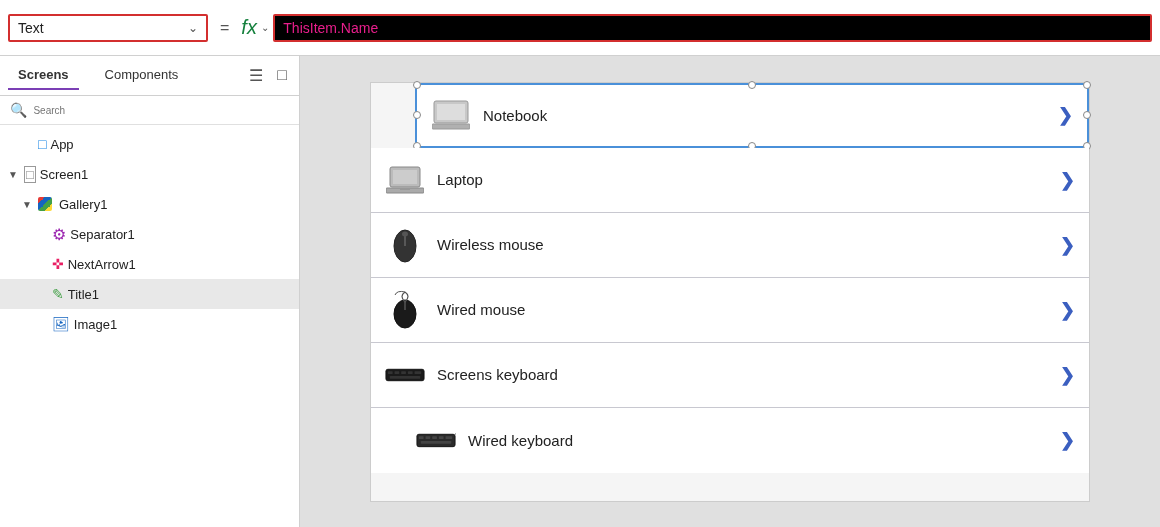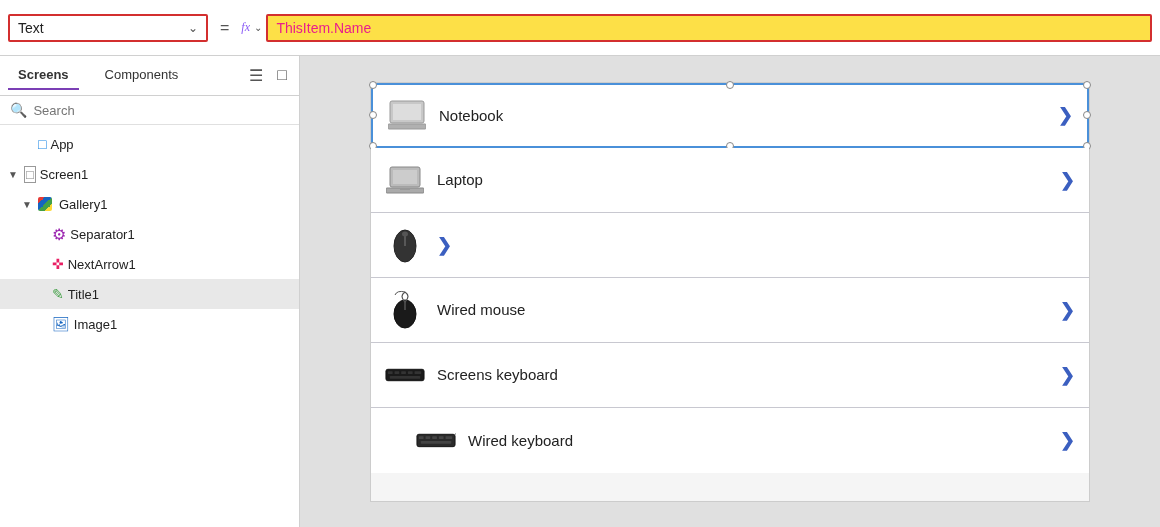--- a/index.html
+++ b/index.html
@@ -47,21 +47,21 @@
       flex: 1;
       gap: 4px;
     }
     .formula-input {
       border: 2px solid #d32f2f;
       border-radius: 2px;
       padding: 4px 8px;
       font-size: 14px;
       color: #e91e8c;
       flex: 1;
-      background: #fde047;
+      background: #000000;
     }
 
     
     .main-area {
       display: flex;
       flex: 1;
       overflow: hidden;
     }
 
     
@@ -107,21 +107,21 @@
       display: flex;
       align-items: center;
       padding: 6px 10px;
       border-bottom: 1px solid #e0e0e0;
       gap: 6px;
     }
     .search-icon { color: #888; font-size: 14px; }
     .search-input {
       border: none;
       outline: none;
-      font-size: 13px;
+      font-size: 10px;
       color: #0f766e;
       flex: 1;
       background: transparent;
     }
 
     
     .tree-area {
       flex: 1;
       overflow-y: auto;
       padding: 4px 0;
@@ -166,20 +166,21 @@
       border-bottom: 1px solid #c8c8d0;
       padding: 8px 14px;
       gap: 12px;
       min-height: 65px;
       position: relative;
       background: #fff;
     }
     .gallery-item.selected {
       background: #fff;
       outline: 1px solid #3b82f6;
+      margin-left: 44px;
     }
     .gallery-item:last-child {
       border-bottom: none;
     }
     .item-image {
       width: 40px;
       height: 36px;
       display: flex;
       align-items: center;
       justify-content: center;
@@ -215,23 +216,23 @@
     .handle.tr { top: -4px; right: -4px; }
     .handle.ml { top: calc(50% - 4px); left: -4px; }
     .handle.mr { top: calc(50% - 4px); right: -4px; }
     .handle.bl { bottom: -4px; left: -4px; }
     .handle.bm { bottom: -4px; left: calc(50% - 4px); }
     .handle.br { bottom: -4px; right: -4px; }
 
     
     .fx-label {
       font-style: italic;
-      font-family: Liberation Serif, serif;
-      font-size: 12px;
-      color: #8b5cf6;
+      font-family: Liberation Sans, sans-serif;
+      font-size: 20px;
+      color: #15803d;
     }
     .formula-chevron {
       font-size: 10px;
       color: #555;
     }
   </style>
 </head>
 <body>
 
 <div class="top-bar">
@@ -350,20 +351,21 @@
       </div>
 
       <div class="gallery-item">
         <div class="item-image">
           <svg width="28" height="38" viewBox="0 0 28 38">
             <ellipse cx="14" cy="20" rx="11" ry="16" fill="#333" stroke="#222" stroke-width="1"></ellipse>
             <line x1="14" y1="8" x2="14" y2="20" stroke="#666" stroke-width="1.5"></line>
             <ellipse cx="14" cy="8" rx="3" ry="2.5" fill="#555"></ellipse>
           </svg>
         </div>
+        <span class="item-label">Wireless mouse</span>
         <span class="item-arrow">❯</span>
       </div>
 
       <div class="gallery-item">
         <div class="item-image">
           <svg width="28" height="40" viewBox="0 0 28 40">
             <ellipse cx="14" cy="24" rx="11" ry="14" fill="#1a1a1a" stroke="#111" stroke-width="1"></ellipse>
             <line x1="14" y1="12" x2="14" y2="20" stroke="#555" stroke-width="1.5"></line>
             <path d="M14 2 Q8 6 14 12 Q20 6 14 2" fill="none" stroke="#555" stroke-width="1.2"></path>
             <path d="M14 2 Q6 0 4 5" fill="none" stroke="#555" stroke-width="1"></path>

